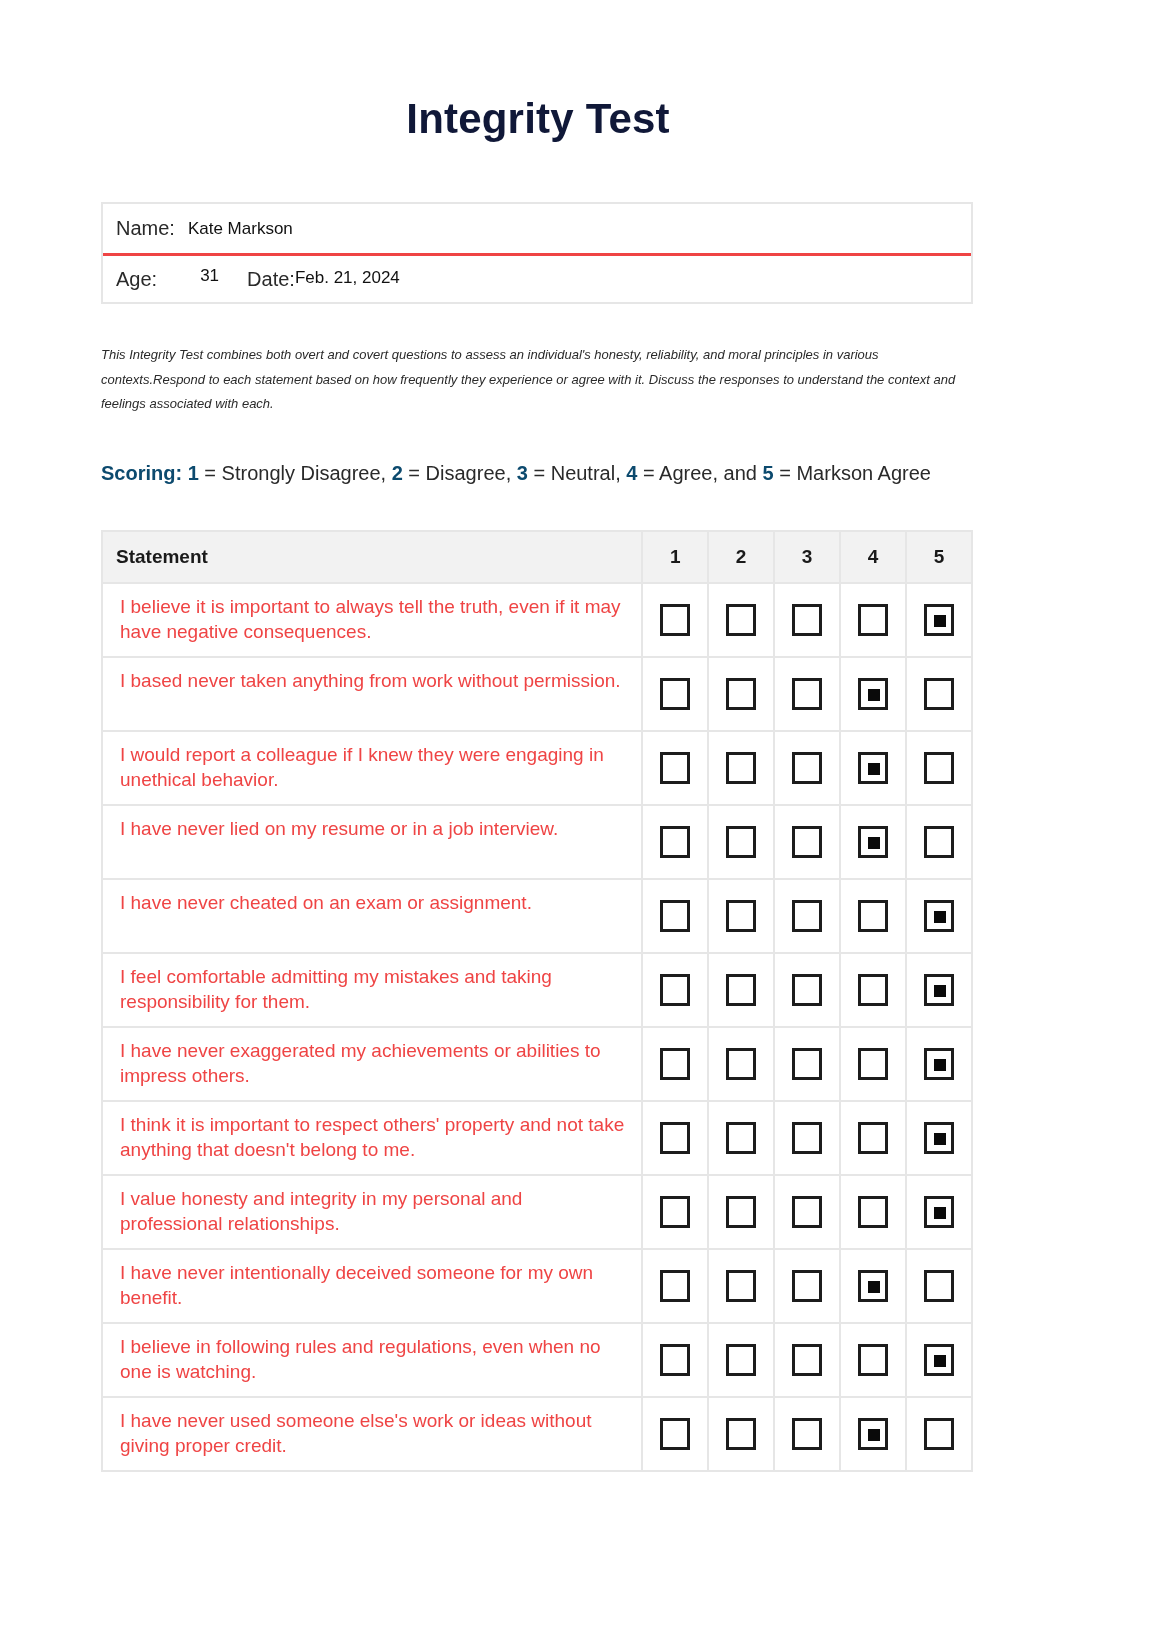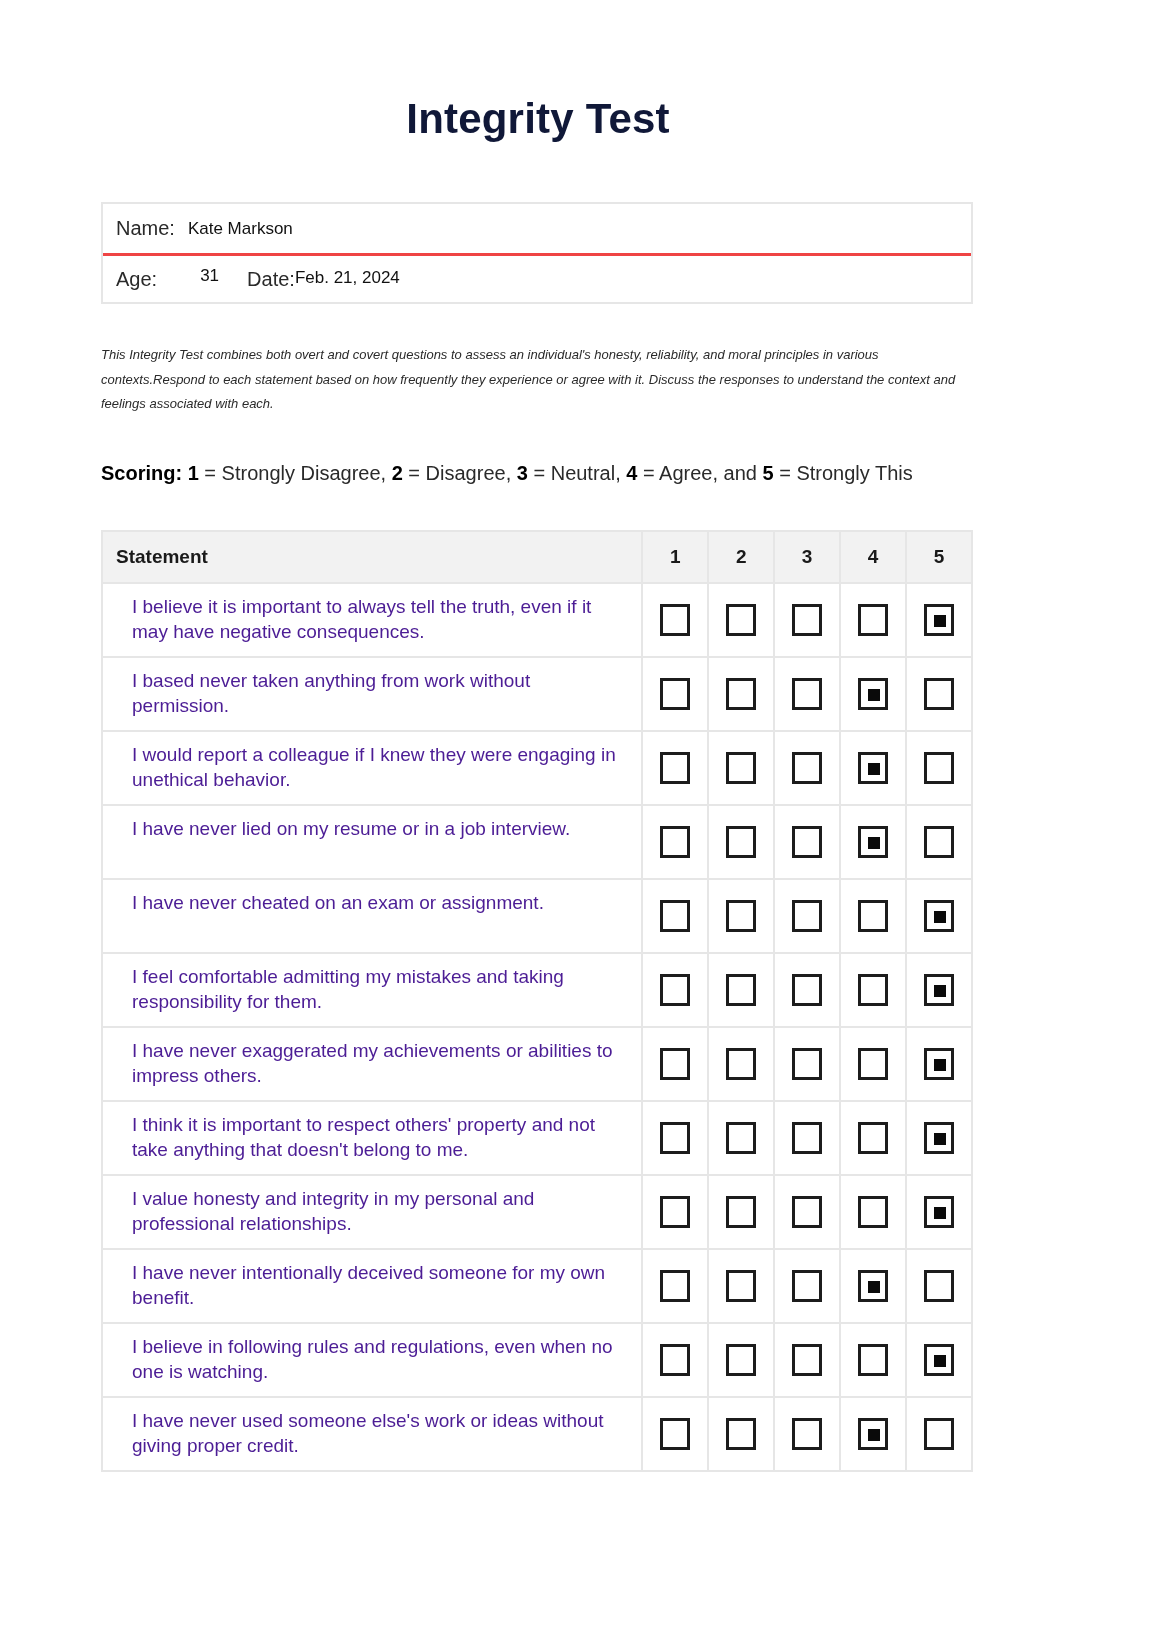--- a/index.html
+++ b/index.html
@@ -5,27 +5,27 @@
   html, body { margin: 0; padding: 0; background: #ffffff; }
   body { width: 1176px; height: 1630px; position: relative; font-family: "Liberation Sans", sans-serif; color: #1a1a1a; overflow: hidden; }
   .title { position: absolute; left: 0; top: 95px; width: 1076px; text-align: center; font-size: 42px; font-weight: bold; color: #101838; letter-spacing: 0.2px; }
   .info-box { position: absolute; left: 101px; top: 202px; width: 872px; border: 2px solid #e6e6e6; box-sizing: border-box; }
   .info-row { height: 49px; display: flex; align-items: center; padding-left: 13px; box-sizing: border-box; }
   .info-row + .info-row { border-top: 3px solid #ef4444; }
   .lbl { font-size: 20px; color: #2a2a2a; }
   .val { font-size: 17px; color: #111; }
   .intro { position: absolute; left: 101px; top: 343px; width: 880px; font-size: 13px; line-height: 24.6px; font-style: italic; color: #2a2a2a; }
   .scoring { position: absolute; left: 101px; top: 462px; width: 900px; font-size: 20px; color: #2a2a2a; }
-  .scoring b { color: #000000; margin-top: 42px; }
+  .scoring b { color: #0c4a6e; margin-top: 42px; }
   table.grid { position: absolute; left: 101px; top: 530px; width: 872px; border-collapse: collapse; border: 2px solid #a16207; }
   table.grid th, table.grid td { border: 2px solid #e6e6e6; }
   table.grid thead th { background: #f2f2f2; height: 48px; font-size: 19px; font-weight: bold; color: #1a1a1a; }
   th.stmt-h { text-align: left; padding-left: 13px; width: 536px; }
   th.num-h { width: 63px; text-align: center; }
-  td.stmt { font-size: 19px; line-height: 24.5px; color: #4c1d95; padding: 11px 13px 0 29px; vertical-align: top; height: 61px; }
+  td.stmt { font-size: 19px; line-height: 24.5px; color: #ef4444; padding: 11px 13px 0 17px; vertical-align: top; height: 61px; }
   td.cb-cell { text-align: center; vertical-align: middle; padding: 0; }
   .cb { display: inline-block; width: 30px; height: 32px; border: 3px solid #1c1c1c; box-sizing: border-box; position: relative; vertical-align: middle; background: #fff; }
   .cb.checked::after { content: ""; position: absolute; left: 7px; top: 8px; width: 12px; height: 12px; background: #0a0a0a; }
 </style>
 </head>
 <body>
 
 <div class="title">Integrity Test</div>
 
 <div class="info-box">
@@ -38,21 +38,21 @@
     <span class="val" style="margin-left:43px;position:relative;top:-3px">31</span>
     <span class="lbl" style="margin-left:28px">Date:</span>
     <span class="val" style="position:relative;top:-1px">Feb. 21, 2024</span>
   </div>
 </div>
 
 <div class="intro">This Integrity Test combines both overt and covert questions to assess an individual's honesty, reliability, and moral principles in various contexts.Respond to each statement based on how frequently they experience or agree with it. Discuss the responses to understand the context and feelings associated with each.</div>
 
 <div class="scoring">
   <b>Scoring:</b>
-  <b>1</b><span> = Strongly Disagree, </span><b>2</b><span> = Disagree, </span><b>3</b><span> = Neutral, </span><b>4</b><span> = Agree, and </span><b>5</b><span> = Strongly This</span>
+  <b>1</b><span> = Strongly Disagree, </span><b>2</b><span> = Disagree, </span><b>3</b><span> = Neutral, </span><b>4</b><span> = Agree, and </span><b>5</b><span> = Markson Agree</span>
 </div>
 
 <table class="grid">
   <thead>
     <tr>
       <th class="stmt-h">Statement</th>
       <th class="num-h">1</th>
       <th class="num-h">2</th>
       <th class="num-h">3</th>
       <th class="num-h">4</th>

